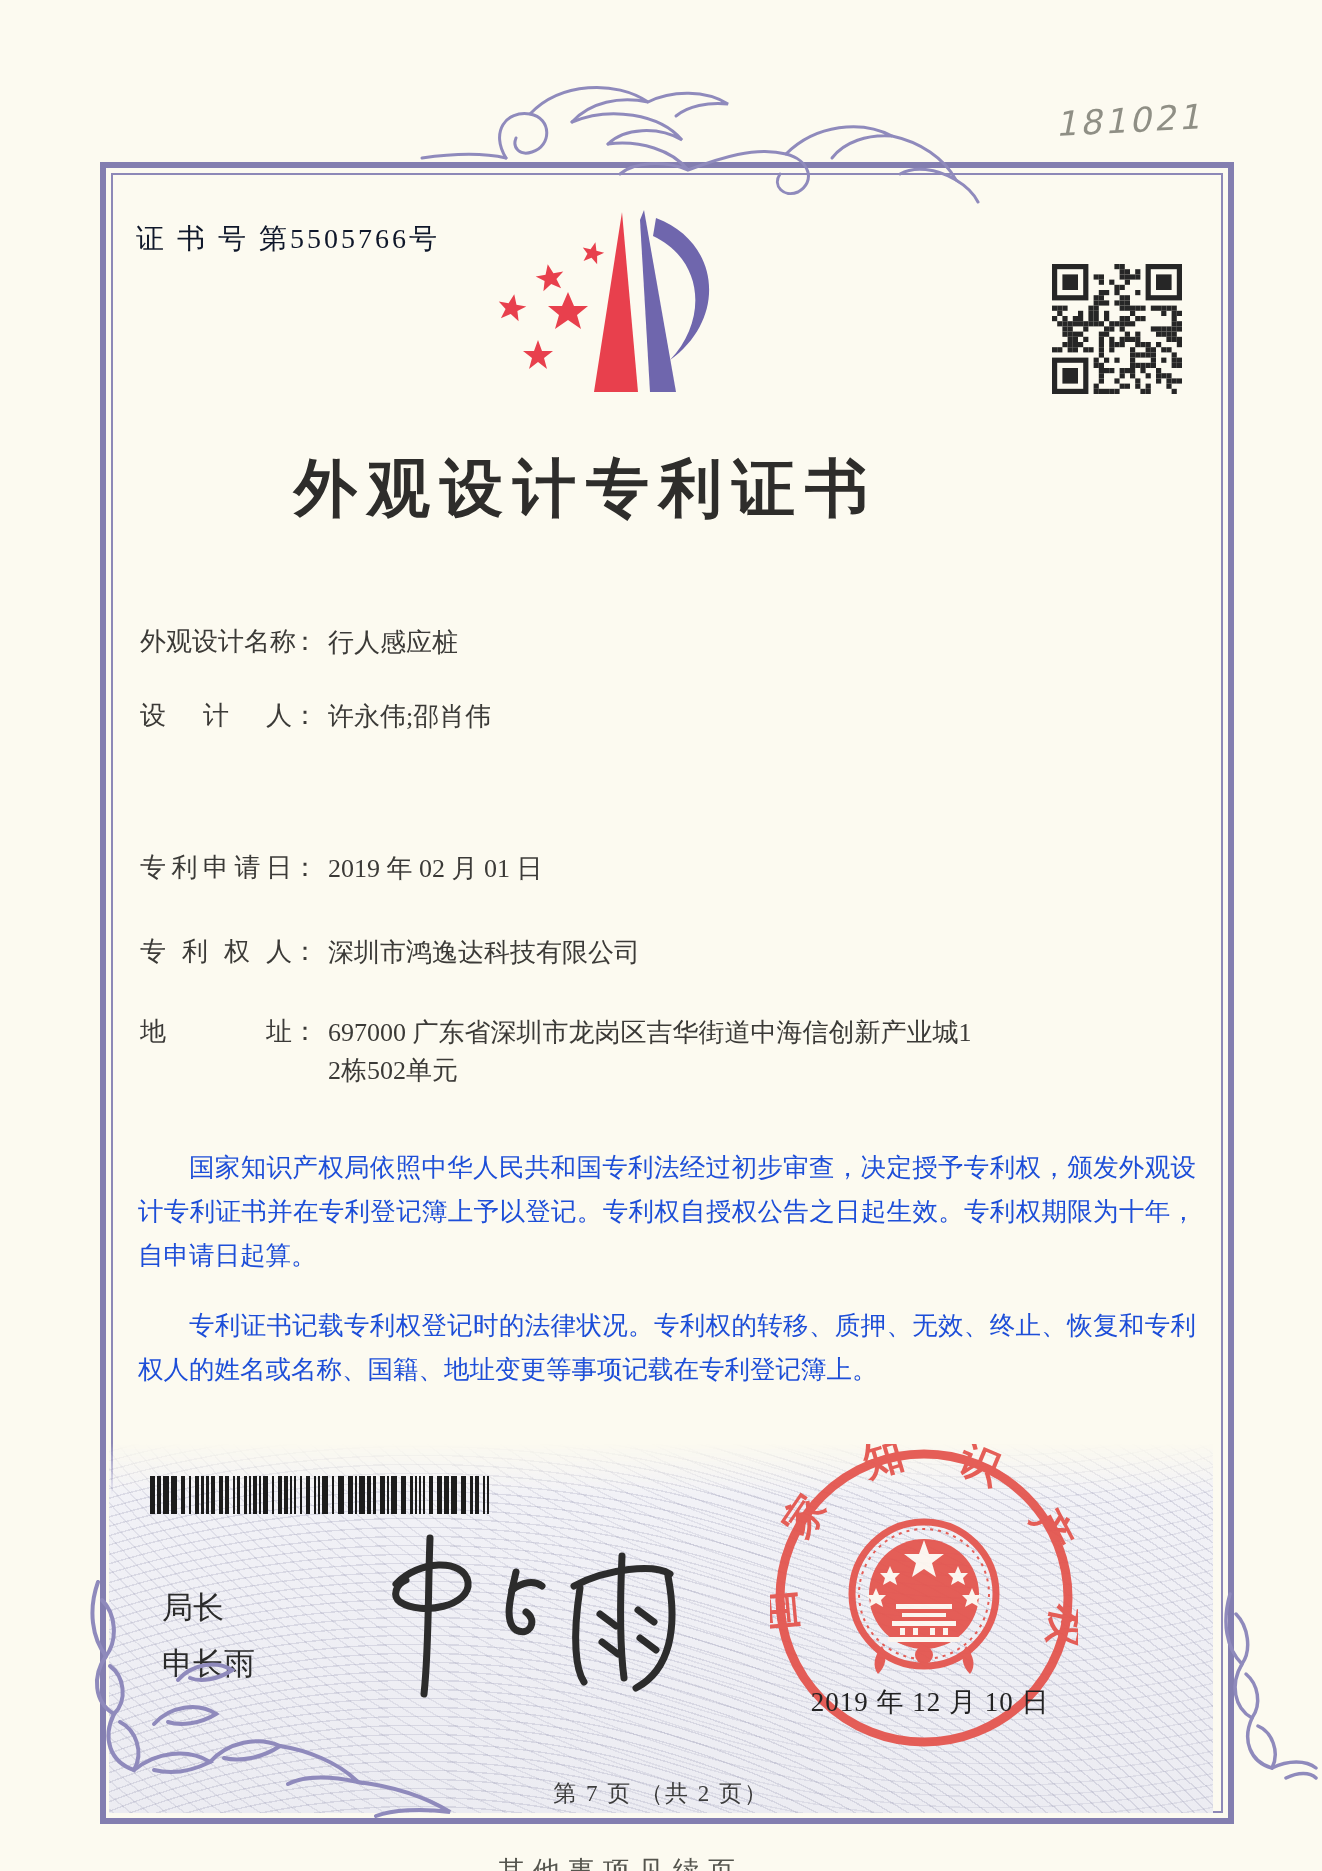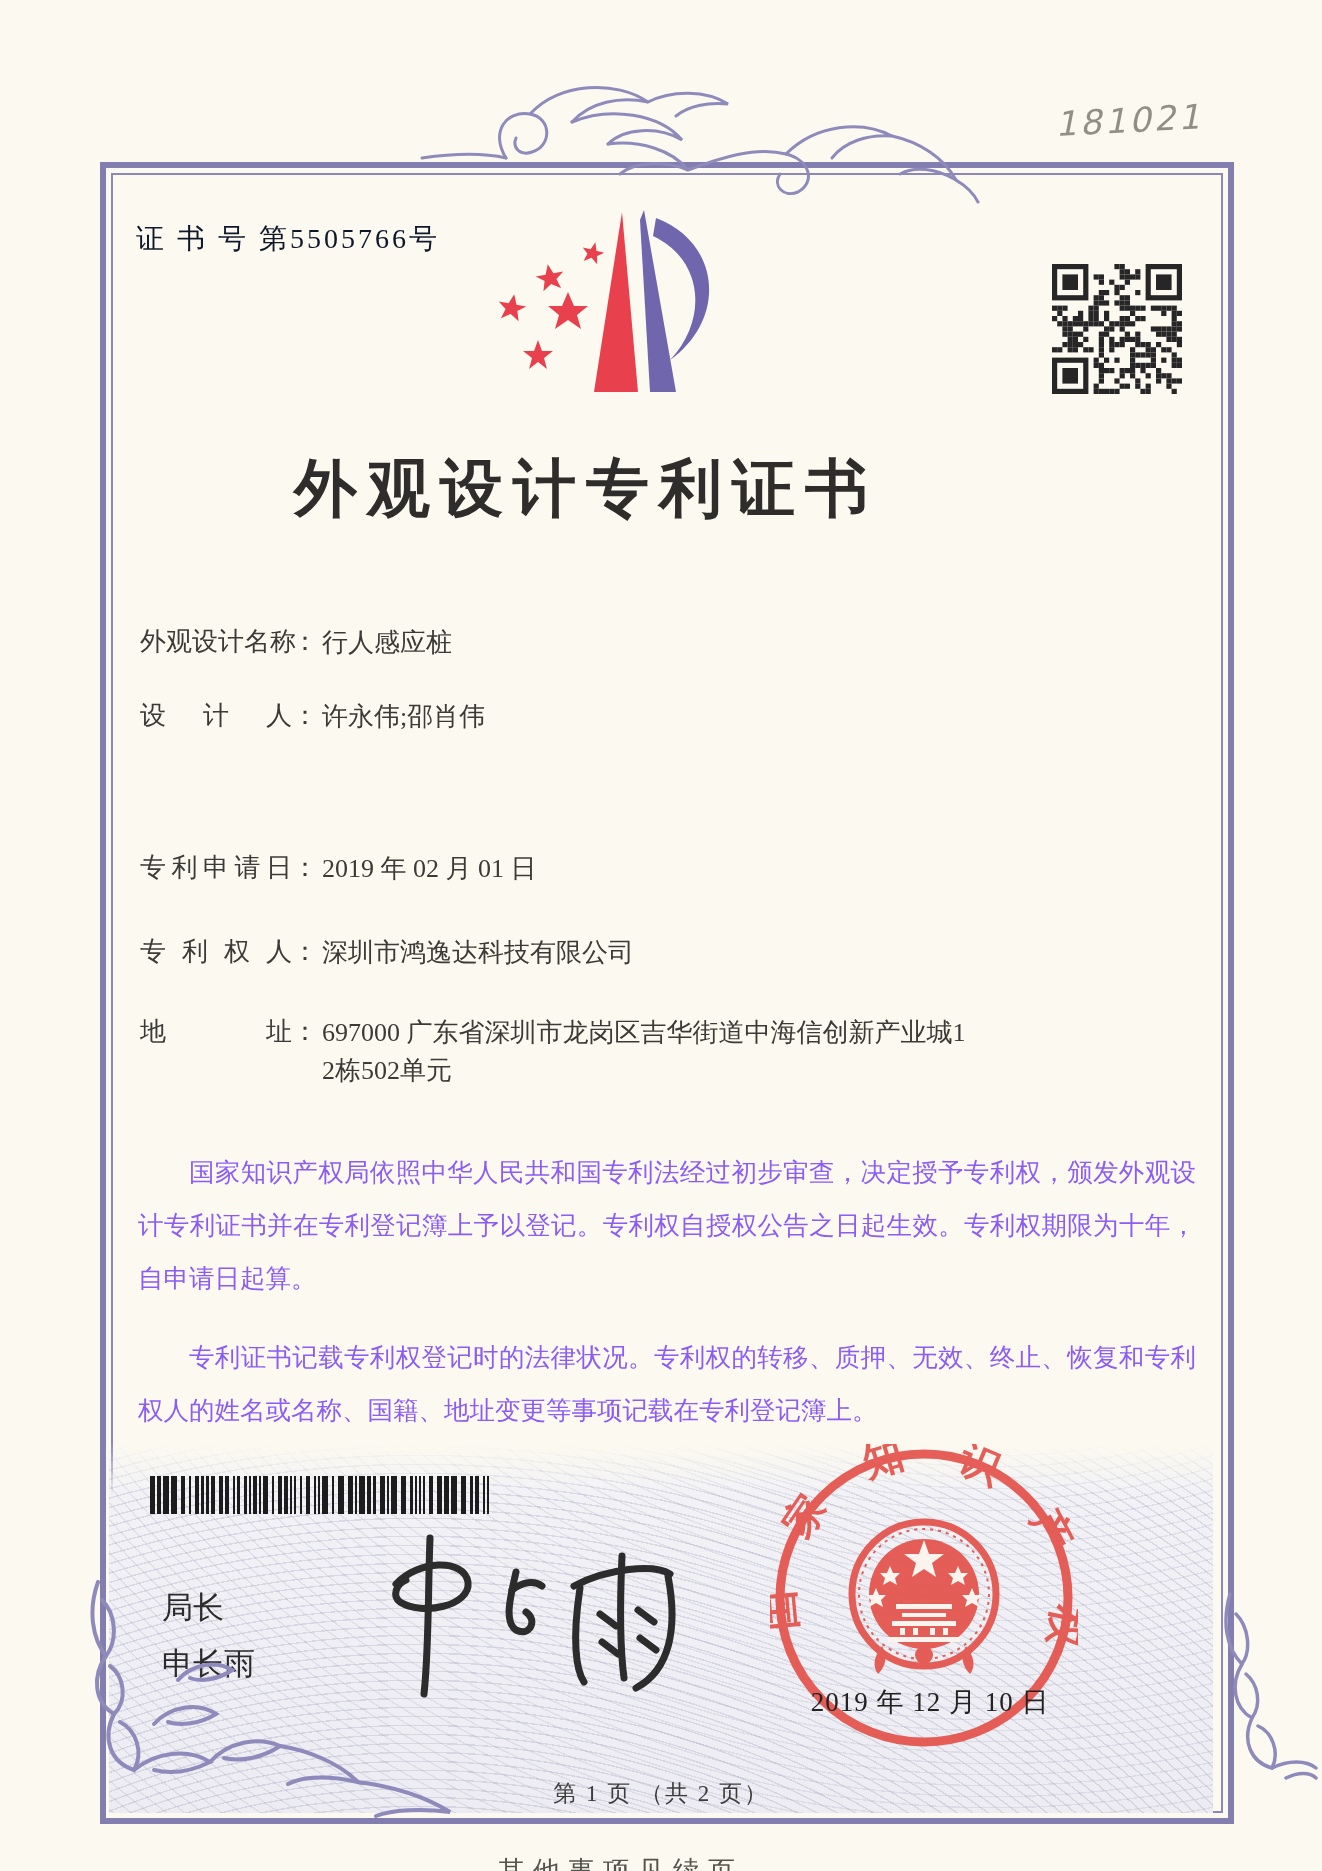--- a/index.html
+++ b/index.html
@@ -24,26 +24,26 @@
   }
   
   .handwriting{position:absolute;left:1058px;top:100px;font-family:"DejaVu Sans",sans-serif;
     font-size:34px;color:#8f8f85;transform:rotate(-3deg) skewX(-14deg);letter-spacing:3px;}
   .certno{position:absolute;left:136px;top:220px;font-size:28px;letter-spacing:3px;color:#0f172a;}
   .title{position:absolute;left:100px;top:446px;width:972px;text-align:center;
     font-size:63px;font-weight:bold;letter-spacing:10px;color:#2e2d2b;}
   .frow{position:absolute;left:140px;font-size:26px;color:#3b3a37;white-space:nowrap;}
   .frow .lbl{display:inline-block;width:152px;text-align:justify;text-align-last:justify;vertical-align:top;}
   .frow .colon{display:inline-block;vertical-align:top;}
-  .frow .val{display:inline-block;margin-left:4px;vertical-align:top;white-space:pre-line;line-height:38px;}
+  .frow .val{display:inline-block;margin-left:10px;vertical-align:top;white-space:pre-line;line-height:38px;}
   .frow.addr{white-space:normal;}
   .frow.addr .val{width:880px;}
   .grant-right{position:absolute;left:700px;top:0;}
-  .para{position:absolute;left:138px;width:1058px;font-size:25.5px;line-height:53px;
-    text-align:justify;color:#8b5cf6;}
+  .para{position:absolute;left:138px;width:1058px;font-size:25.5px;line-height:44px;
+    text-align:justify;color:#1d4ed8;}
   .para p{margin:0 0 26px 0;text-indent:2em;}
   .director{position:absolute;left:162px;top:1580px;font-family:"Liberation Sans","DejaVu Sans",sans-serif;
     font-size:31px;color:#2b2b2b;line-height:56px;}
   .seal-date{position:absolute;left:780px;top:1684px;width:300px;text-align:center;
     font-size:27px;color:#222;letter-spacing:1px;}
   .pageno{position:absolute;left:100px;top:1778px;width:1122px;text-align:center;
     font-size:23px;color:#3c3c3c;letter-spacing:2px;}
   .clipped-note{position:absolute;left:498px;top:1853px;width:400px;height:18px;overflow:hidden;
     font-size:27px;letter-spacing:8px;color:#55554e;}
   
@@ -469,17 +469,17 @@
   <svg class="flourish-br" viewBox="0 0 150 200">
     <g fill="none" stroke="#8f8abc" stroke-width="3.5" stroke-linecap="round">
       <path d="M62 2 C54 30 58 56 74 72 C84 58 80 34 68 22"></path>
       <path d="M74 72 C62 92 66 116 84 126 C94 112 90 92 78 82"></path>
       <path d="M84 126 C74 148 82 170 104 176 C112 160 104 140 90 134"></path>
       <path d="M104 176 C120 168 138 168 148 176"></path>
       <path d="M118 186 C130 180 142 180 148 186"></path>
     </g>
   </svg>
 
-  <div class="pageno">第 1 页 （共 2 页）</div>
+  <div class="pageno">第 7 页 （共 2 页）</div>
 
   <div class="clipped-note">其他事项见续页</div>
 
 </div>
 
 </body></html>

